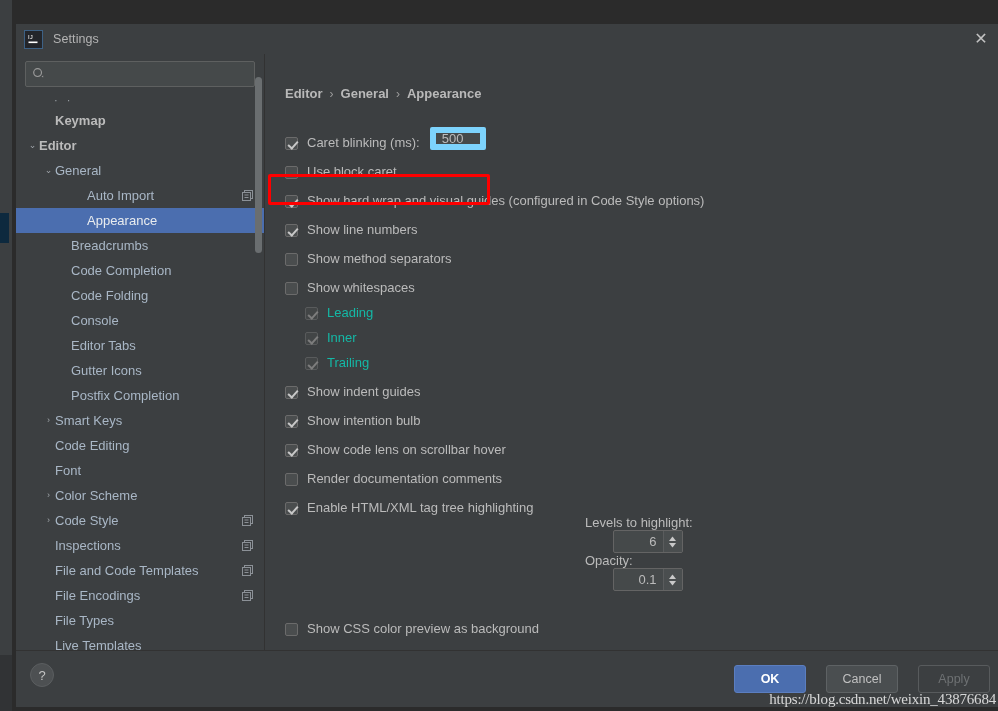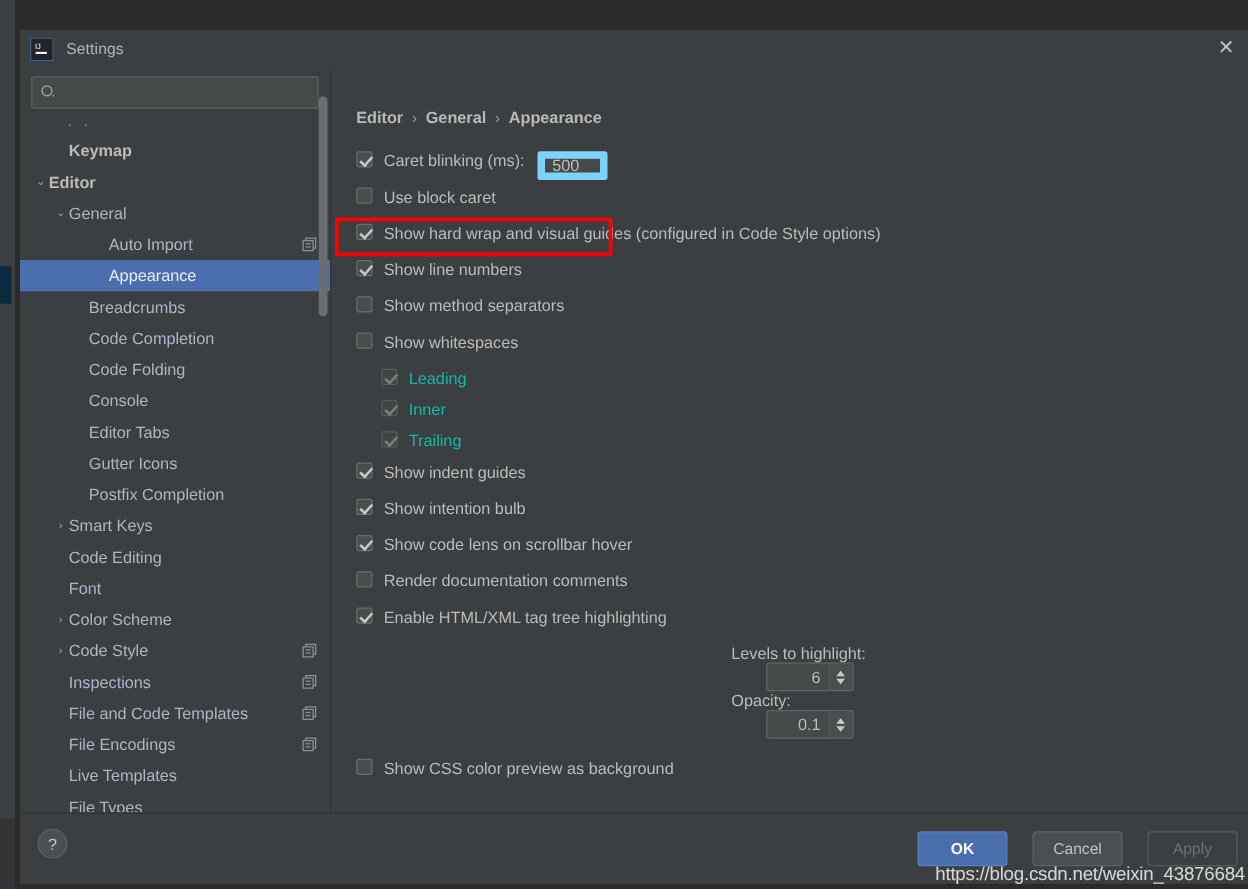--- a/index.html
+++ b/index.html
@@ -226,21 +226,21 @@
   .crumb.link { color: #b9b9b9; cursor: pointer; }
   .crumb-sep {
     color: #9b9b9b;
     margin: 0 7px;
     font-weight: normal;
     font-size: 12px;
   }
 
   .opt-row {
     display: flex;
-    align-items: flex-start;
+    align-items: flex-end;
     min-height: 29px;
   }
   .opt-row.tight { min-height: 25px; }
 
   .cb {
     width: 13px; height: 13px;
     border: 1px solid #6b6b6b;
     background: #4a4d4e;
     border-radius: 2px;
     flex: none;
@@ -408,21 +408,21 @@
     color: #6e7173;
     cursor: default;
   }
 
   #watermark {
     position: absolute;
     right: 2px;
     bottom: 3px;
     color: #e3e3e3;
     font-size: 15px;
-    font-family: Liberation Sans, sans-serif;
+    font-family: Liberation Serif, serif;
     letter-spacing: -0.2px;
     opacity: .92;
     pointer-events: none;
     white-space: nowrap;
   }
 </style>
 </head>
 <body>
 
 <div id="ide-backdrop"></div>
@@ -576,25 +576,25 @@
                 <svg width="13" height="13" viewBox="0 0 13 13">
                   <rect x="3.5" y="1.5" width="8" height="8" fill="none" stroke="#9aa0a6" stroke-width="1"></rect>
                   <rect x="1.5" y="3.5" width="8" height="8" fill="#3c3f41" stroke="#9aa0a6" stroke-width="1"></rect>
                   <rect x="3.5" y="5.5" width="4" height="1" fill="#9aa0a6"></rect>
                   <rect x="3.5" y="8" width="4" height="1" fill="#9aa0a6"></rect>
                 </svg>
               </span>
             </div>
             <div class="tree-row ind-1">
               <span class="tree-arrow"></span>
+              <span class="tree-label">File Types</span>
+            </div>
+            <div class="tree-row ind-1">
+              <span class="tree-arrow"></span>
               <span class="tree-label">Live Templates</span>
-            </div>
-            <div class="tree-row ind-1">
-              <span class="tree-arrow"></span>
-              <span class="tree-label">File Types</span>
             </div>
             <div class="tree-row ind-1">
               <span class="tree-arrow"></span>
               <span class="tree-label">Android Layout Editor</span>
             </div>
           </div>
       </div>
 
       <div id="tree-scrollbar-track">
         <div id="tree-scrollbar-thumb"></div>

